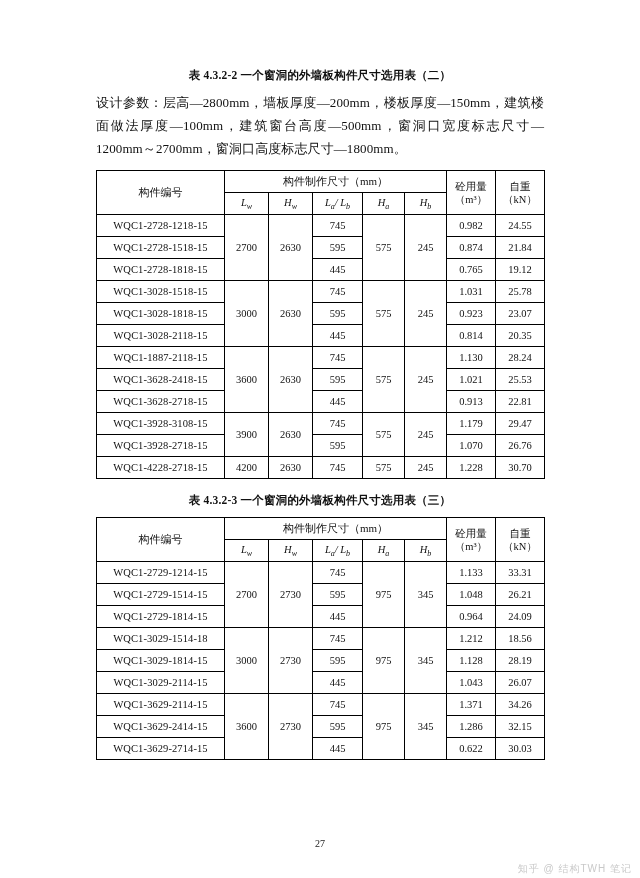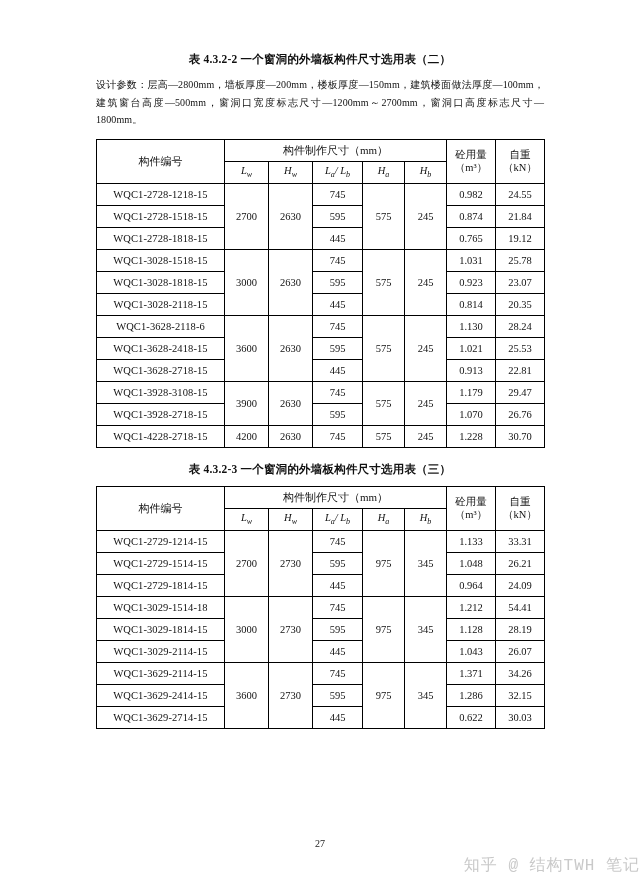--- a/index.html
+++ b/index.html
@@ -18,33 +18,33 @@
   .page {
     position: relative;
     width: 640px;
     height: 878px;
     padding: 0;
     box-sizing: border-box;
   }
   .content {
     position: absolute;
     left: 96px;
-    top: 52px;
+    top: 68px;
     width: 448px;
   }
   .tbl-title {
     text-align: center;
     font-weight: bold;
     font-size: 11.5px;
     letter-spacing: 0.2px;
     margin: 0 0 9px 0;
     font-family: "Liberation Serif", "DejaVu Serif", serif;
   }
   .params {
-    font-size: 10px;
+    font-size: 13px;
     line-height: 1.75;
     text-align: justify;
     margin: 4px 0 10px 0;
     letter-spacing: 0.1px;
   }
   table.spec {
     border-collapse: collapse;
     width: 448px;
     table-layout: fixed;
     font-size: 10.5px;
@@ -86,25 +86,25 @@
     position: absolute;
     left: 0;
     right: 0;
     top: 838px;
     text-align: center;
     font-size: 10px;
     color: #222;
   }
   .watermark {
     position: absolute;
-    right: 0;
+    right: 8px;
     bottom: 2px;
-    font-size: 16px;
+    font-size: 10px;
     color: #c9c9c9;
-    font-family: Liberation Mono, monospace;
+    font-family: Liberation Sans, sans-serif;
     letter-spacing: 1px;
     white-space: nowrap;
   }
 </style>
 </head>
 <body>
 
 <div class="page">
   <div class="content">
 
@@ -180,21 +180,21 @@
           <td>0.923</td>
           <td>23.07</td>
         </tr>
         <tr>
           <td class="code-cell">WQC1-3028-2118-15</td>
           <td>445</td>
           <td>0.814</td>
           <td>20.35</td>
         </tr>
         <tr>
-          <td class="code-cell">WQC1-3628-2118-6</td>
+          <td class="code-cell">WQC1-1887-2118-15</td>
           <td rowspan="3">3600</td>
           <td rowspan="3">2630</td>
           <td>745</td>
           <td rowspan="3">575</td>
           <td rowspan="3">245</td>
           <td>1.130</td>
           <td>28.24</td>
         </tr>
         <tr>
           <td class="code-cell">WQC1-3628-2418-15</td>
@@ -295,21 +295,21 @@
           <td>24.09</td>
         </tr>
         <tr>
           <td class="code-cell">WQC1-3029-1514-18</td>
           <td rowspan="3">3000</td>
           <td rowspan="3">2730</td>
           <td>745</td>
           <td rowspan="3">975</td>
           <td rowspan="3">345</td>
           <td>1.212</td>
-          <td>54.41</td>
+          <td>18.56</td>
         </tr>
         <tr>
           <td class="code-cell">WQC1-3029-1814-15</td>
           <td>595</td>
           <td>1.128</td>
           <td>28.19</td>
         </tr>
         <tr>
           <td class="code-cell">WQC1-3029-2114-15</td>
           <td>445</td>

